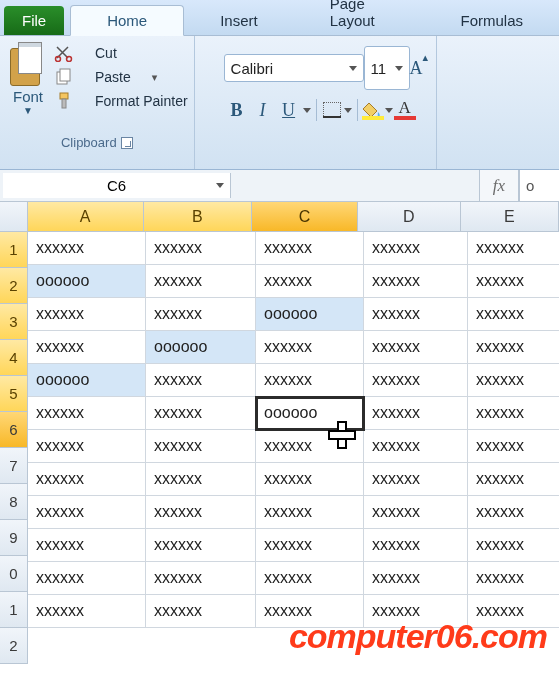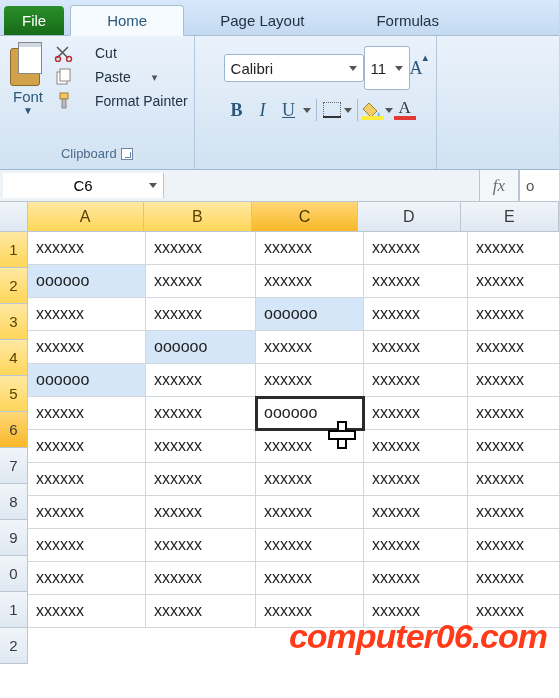--- a/index.html
+++ b/index.html
@@ -26,21 +26,21 @@
     background: #f5fbff; border: 1px solid #a8bdd4; border-bottom: 1px solid #f5fbff; border-radius: 4px 4px 0 0;
     color: #2b587a; margin-bottom: -1px;
   }
   
   .toolstrip {
     background: linear-gradient(to bottom, #eaf2fb 0%, #d1e2f2 100%);
     border-bottom: 1px solid #9ab6d4; display: flex; height: 134px;
   }
   .group { border-right: 1px solid #b3c8de; display: flex; flex-direction: column; padding: 4px 6px 0 6px; }
   .group-body { flex: 1; display: flex; }
-  .group-label { text-align: left; color: #4b6a8b; font-size: 13px; padding: 2px 0 8px; display: flex; align-items: center; justify-content: center; gap: 4px; }
+  .group-label { text-align: left; color: #4b6a8b; font-size: 13px; padding: 2px 0 19px; display: flex; align-items: center; justify-content: center; gap: 4px; }
   .group-label .dlg { width:12px; height:12px; border:1px solid #6a85a3; background:#fff; display:inline-block; cursor:pointer; position:relative; }
   .group-label .dlg::after { content:""; position:absolute; right:1px; bottom:1px; width:5px; height:5px; border-right:1px solid #6a85a3; border-bottom:1px solid #6a85a3; }
   
   .paste-col { display:flex; flex-direction:column; align-items:center; padding: 2px 6px 0 2px; cursor:pointer; }
   .paste-icon { width: 40px; height: 44px; position:relative; }
   .paste-icon::before { content:""; position:absolute; left:2px; top:6px; width:28px; height:36px; background:#d2a24a; border:1px solid #8a6b2a; border-radius:3px; }
   .paste-icon::after { content:""; position:absolute; left:10px; top:0; width:22px; height:30px; background:#fff; border:1px solid #888; box-shadow: inset 0 4px 0 #cfd8e0; }
   .paste-label { color:#2b587a; font-size:15px; margin-top:2px; }
   .paste-drop { color:#2b587a; font-size:10px; }
   
@@ -64,21 +64,21 @@
   .border-ic, .fill-ic, .fontcol-ic { width:22px; height:20px; position:relative; cursor:pointer; }
   .border-ic::before { content:""; position:absolute; inset:2px; border:1px dotted #666; }
   .border-ic::after { content:""; position:absolute; left:2px; bottom:2px; right:2px; height:0; border-bottom:2px solid #333; }
   .fill-ic svg { width:100%; height:100%; }
   .fill-under { position:absolute; left:0; right:0; bottom:0; height:4px; background:#ffeb3b; }
   .fontcol-ic { font-family:"Times New Roman",serif; font-size:17px; color:#333; text-align:center; line-height:15px; }
   .fontcol-under { position:absolute; left:0; right:0; bottom:0; height:4px; background:#e53935; }
 
   
   .formulabar { display:flex; align-items:stretch; height:32px; border-bottom:1px solid #b9c6d4; background:#eef3f8; }
-  .namebox { width:161px; display:flex; align-items:center; justify-content:center; border-right:1px solid #b9c6d4; background:#fff; margin:3px; position:relative; cursor:text; font-size:15px; }
+  .namebox { width:228px; display:flex; align-items:center; justify-content:center; border-right:1px solid #b9c6d4; background:#fff; margin:3px; position:relative; cursor:text; font-size:15px; }
   .namebox .caret { position:absolute; right:6px; }
   .fb-spacer { flex:1; }
   .fx { width:40px; display:flex; align-items:center; justify-content:center; color:#6b6b6b; font-style:italic; font-family:"Times New Roman",serif; font-size:17px; border-left:1px solid #b9c6d4; border-right:1px solid #b9c6d4; background:#f4f7fa; cursor:pointer; }
   .fb-input { flex:0 0 40px; background:#fff; border-left:1px solid #b9c6d4; display:flex; align-items:center; padding-left:6px; color:#555; font-size:15px; }
 
   
   .sheet { display:flex; }
   .rowhdrs { display:flex; flex-direction:column; }
   .colhdrs { display:flex; }
   .corner { width:28px; height:30px; background:linear-gradient(#f1f5fa,#dfe8f1); border-right:1px solid #b9c6d4; border-bottom:1px solid #b9c6d4; cursor:pointer; }
@@ -104,20 +104,21 @@
   
   .watermark { position:absolute; right:12px; bottom:8px; font-family: Arial, sans-serif; font-size:34px; font-weight:bold; color:#ff3b1a; font-style:italic; letter-spacing:-1px; z-index:10; pointer-events:none; }
 </style>
 </head>
 <body>
 
 <div class="ribbon">
   <div class="tabstrip">
     <div class="filetab">File</div>
     <div class="tab active">Home</div>
+    <div class="tab">Insert</div>
     <div class="tab">Page Layout</div>
     <div class="tab">Formulas</div>
   </div>
 
   <div class="toolstrip">
     <div class="group">
       <div class="group-body">
         <div class="paste-col">
           <div class="paste-icon"></div>
           <div class="paste-label">Font</div>

